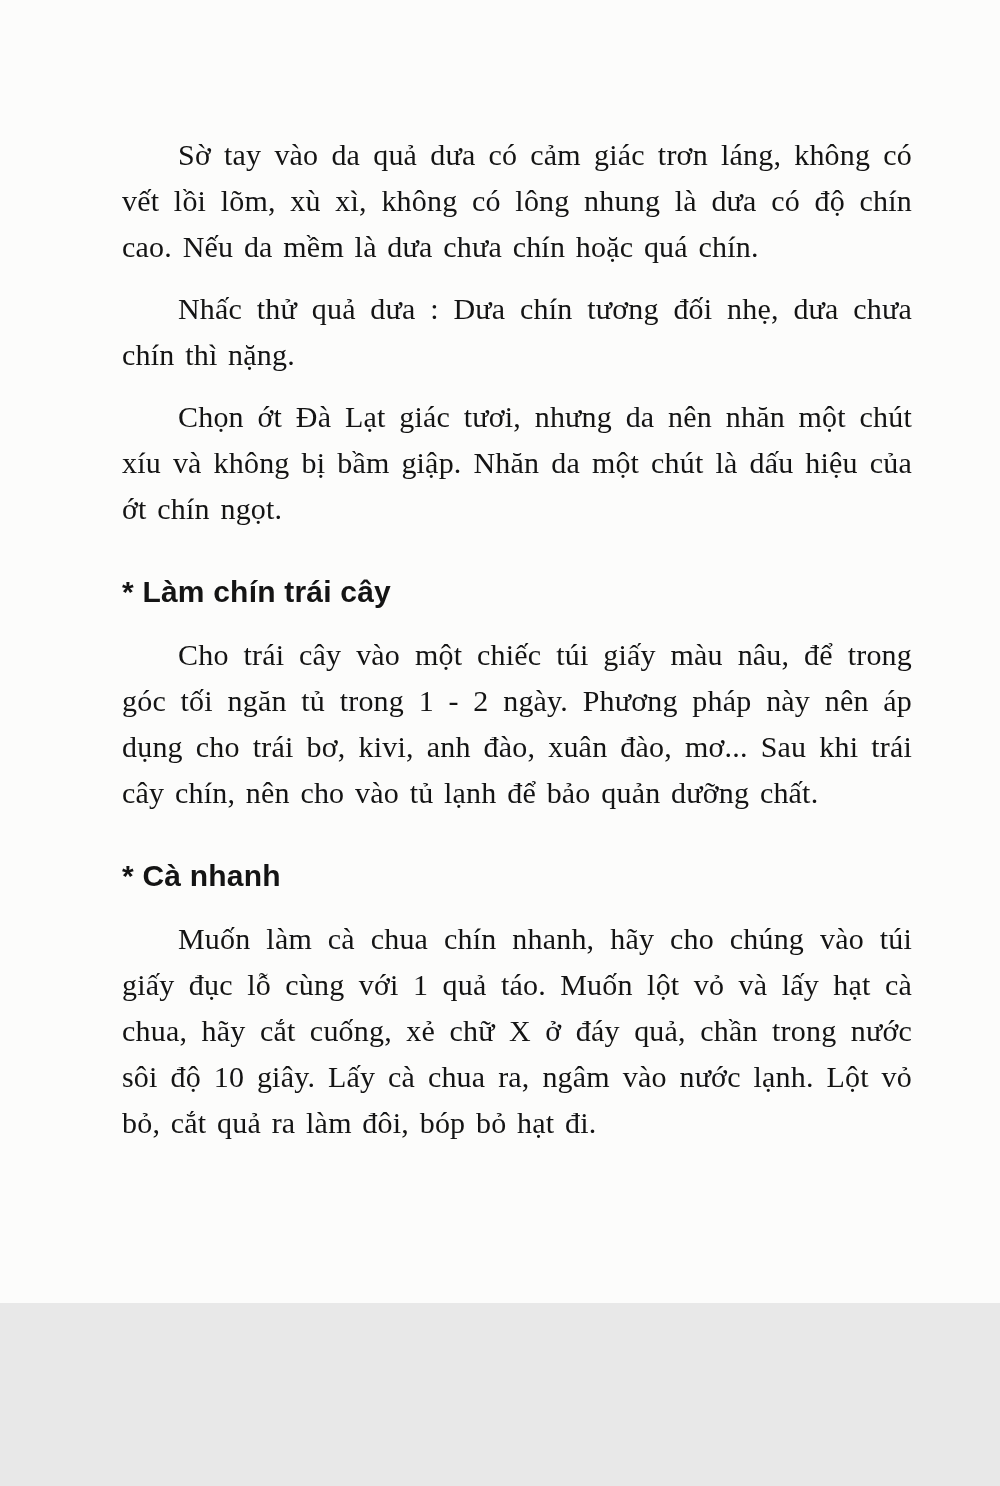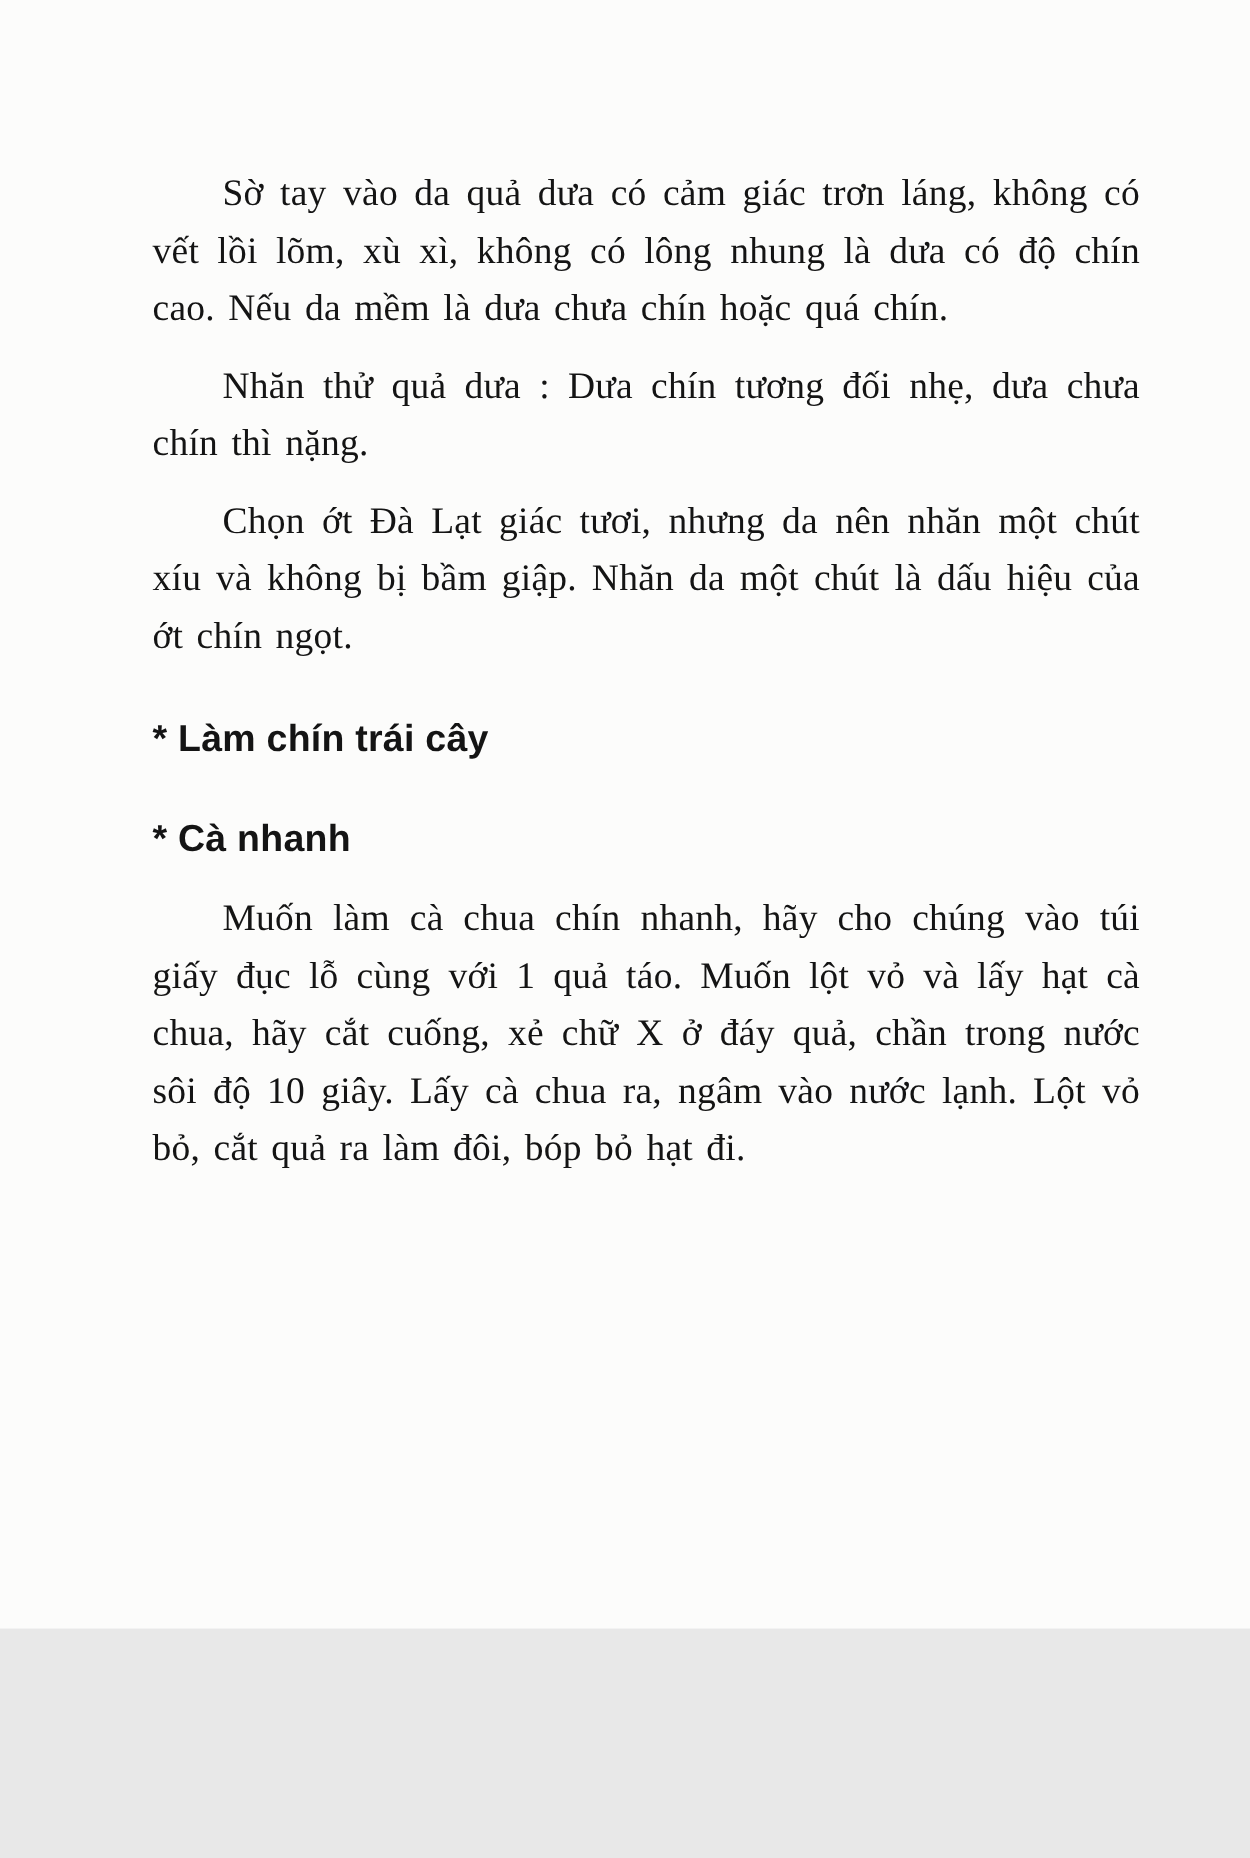--- a/index.html
+++ b/index.html
@@ -52,27 +52,28 @@
   }
 </style>
 </head>
 <body>
 
 <div class="page">
   <div class="content">
 
     <p class="body-para">Sờ tay vào da quả dưa có cảm giác trơn láng, không có vết lồi lõm, xù xì, không có lông nhung là dưa có độ chín cao. Nếu da mềm là dưa chưa chín hoặc quá chín.</p>
 
-    <p class="body-para">Nhăn thử quả dưa : Dưa chín tương đối nhẹ, dưa chưa chín thì nặng.</p>
+    <p class="body-para">Nhấc thử quả dưa : Dưa chín tương đối nhẹ, dưa chưa chín thì nặng.</p>
 
 
     <p class="body-para">Chọn ớt Đà Lạt giác tươi, nhưng da nên nhăn một chút xíu và không bị bầm giập. Nhăn da một chút là dấu hiệu của ớt chín ngọt.</p>
 
     <h2 class="section-heading">* Làm chín trái cây</h2>
 
+    <p class="body-para">Cho trái cây vào một chiếc túi giấy màu nâu, để trong góc tối ngăn tủ trong 1 - 2 ngày. Phương pháp này nên áp dụng cho trái bơ, kivi, anh đào, xuân đào, mơ... Sau khi trái cây chín, nên cho vào tủ lạnh để bảo quản dưỡng chất.</p>
 
     <h2 class="section-heading">* Cà nhanh</h2>
 
     <p class="body-para">Muốn làm cà chua chín nhanh, hãy cho chúng vào túi giấy đục lỗ cùng với 1 quả táo. Muốn lột vỏ và lấy hạt cà chua, hãy cắt cuống, xẻ chữ X ở đáy quả, chần trong nước sôi độ 10 giây. Lấy cà chua ra, ngâm vào nước lạnh. Lột vỏ bỏ, cắt quả ra làm đôi, bóp bỏ hạt đi.</p>
 
   </div>
 
   <div class="page-number">12</div>
 </div>
 

